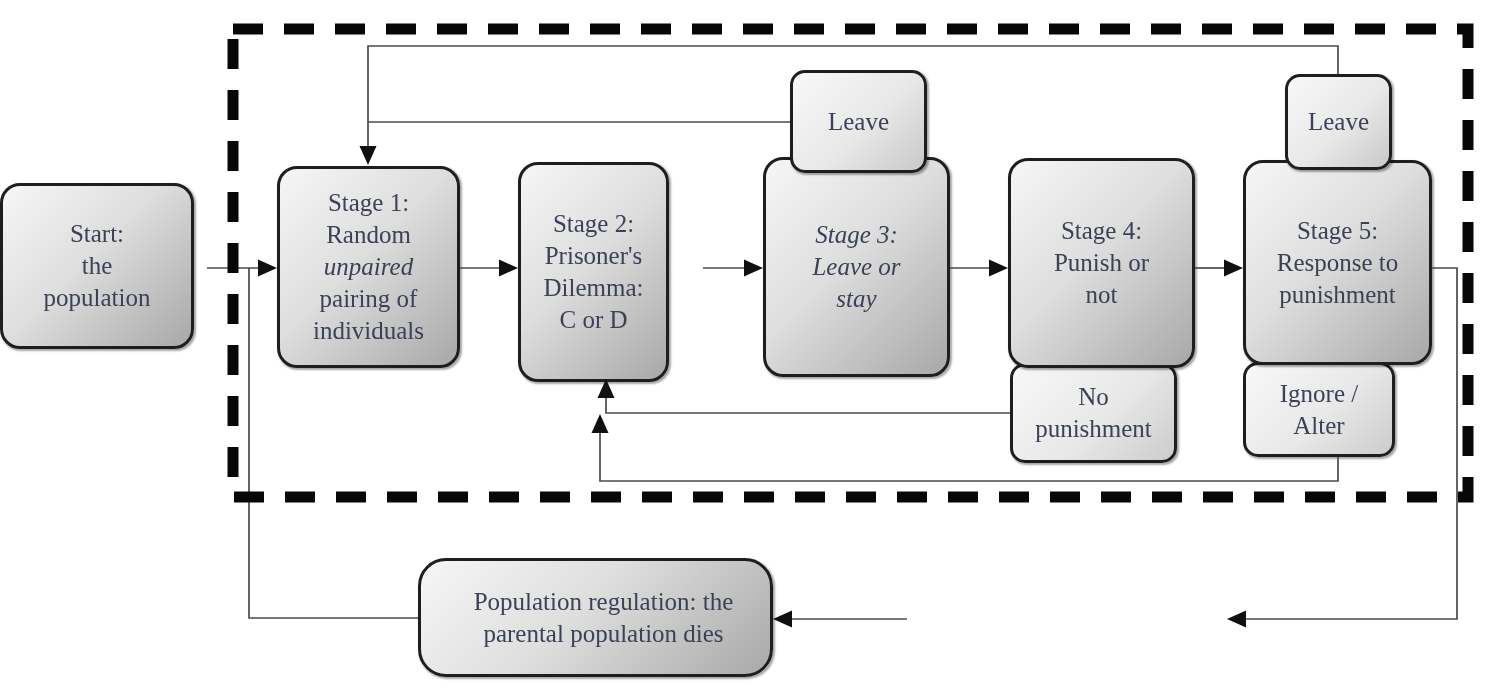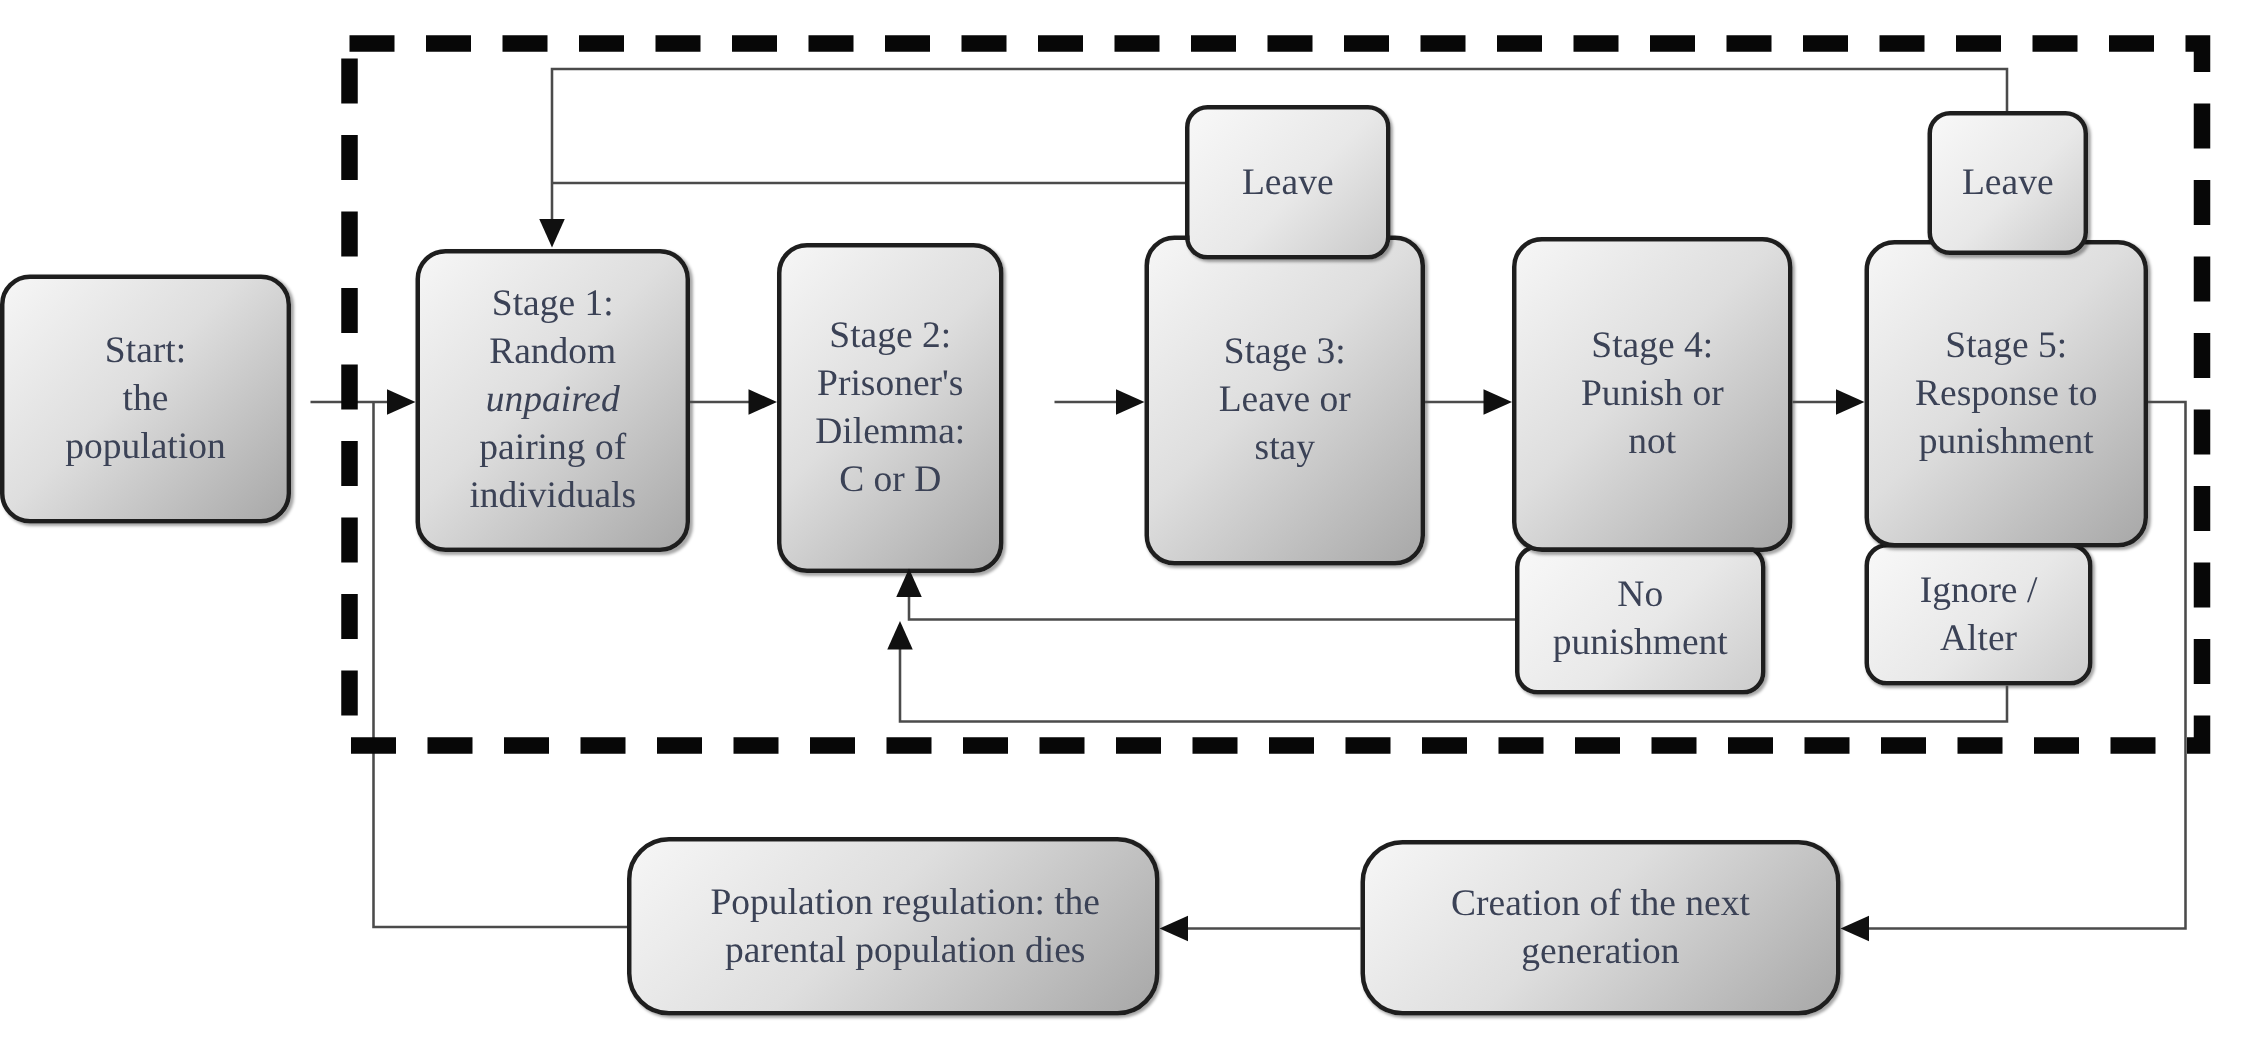--- a/index.html
+++ b/index.html
@@ -81,21 +81,21 @@
 
   <div class="node" style="left:518px;top:162px;width:151px;height:220px;">
     <div class="lines">
       <span class="line">Stage 2:</span>
       <span class="line">Prisoner's</span>
       <span class="line">Dilemma:</span>
       <span class="line">C or D</span>
     </div>
   </div>
 
-  <div class="node" style="left:763px;top:157px;width:187px;height:220px;">
+  <div class="node" style="left:763px;top:157px;width:187px;height:220px;font-style:italic;">
     <div class="lines">
       <span class="line">Stage 3:</span>
       <span class="line">Leave or</span>
       <span class="line">stay</span>
     </div>
   </div>
 
   <div class="node" style="left:1008px;top:158px;width:187px;height:210px;">
     <div class="lines">
       <span class="line">Stage 4:</span>
@@ -120,26 +120,20 @@
   <div class="node top-node" style="left:1285px;top:74px;width:107px;height:96px;">
     <div class="lines">
       <span class="line">Leave</span>
     </div>
   </div>
 
   <div class="node big" style="left:418px;top:558px;width:355px;height:119px;padding-left:16px;">
     <div class="lines">
       <span class="line">Population regulation: the</span>
       <span class="line">parental population dies</span>
-    </div>
-  </div>
-  <div class="node big" style="left:907px;top:560px;width:320px;height:117px;">
-    <div class="lines">
-      <span class="line">Creation of the next</span>
-      <span class="line">generation</span>
     </div>
   </div>
 
   <svg id="wires" viewBox="0 0 1500 694">
 
     <g>
       <polyline class="edge" points="418,618 249,618 249,268"></polyline>
     </g>
 
     <g>

